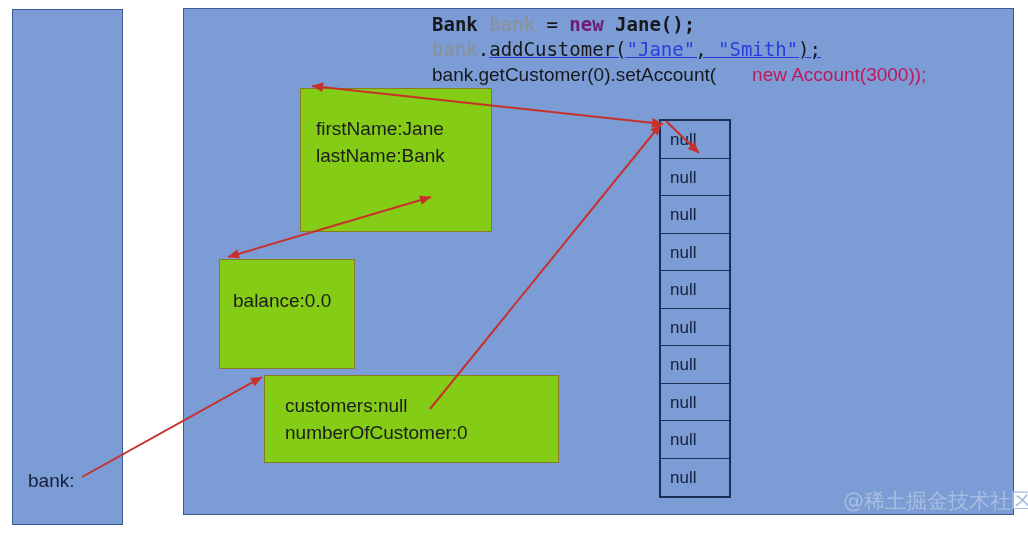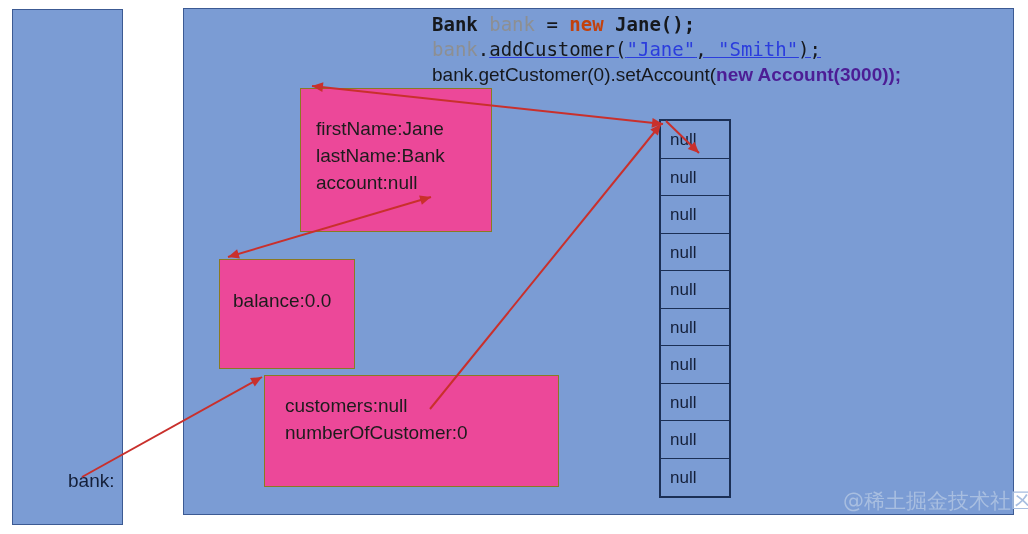--- a/index.html
+++ b/index.html
@@ -50,44 +50,44 @@
     font-size: 19px;
     letter-spacing: 0px;
   }
   .code-sans {
     font-family: "Liberation Sans", sans-serif;
     font-size: 19px;
   }
   .tok-type { color: #16181c; font-weight: bold; }
   .tok-var  { color: #8d8f92; }
   .tok-op   { color: #16181c; }
-  .tok-kw   { color: #c2410c; font-weight: bold; }
+  .tok-kw   { color: #701a75; font-weight: bold; }
   .tok-str  { color: #2b3ddd; }
   .tok-plain{ color: #16181c; }
-  .tok-bold { color: #4c1d95; font-weight: bold; }
+  .tok-bold { color: #be185d; font-weight: normal; margin-left: 36px; }
   .underlined { text-decoration: underline; text-decoration-color: #2b3ddd; text-align: center; }
 
   .ybox {
     position: absolute;
-    background: #ec4899;
+    background: #84cc16;
     border: 1px solid #8a7a22;
     box-sizing: border-box;
     color: #1c1c1c;
     font-size: 19px;
     line-height: 27px;
   }
   .ybox .ytext {
     position: absolute;
     white-space: nowrap;
   }
   #box-customer { left: 300px; top: 88px;  width: 192px; height: 144px; }
   #box-customer .ytext { left: 15px; top: 26px; }
   #box-balance  { left: 219px; top: 259px; width: 136px; height: 110px; }
   #box-balance .ytext { left: 13px; top: 27px; }
-  #box-bankobj  { left: 264px; top: 375px; width: 295px; height: 112px; }
+  #box-bankobj  { left: 264px; top: 375px; width: 295px; height: 88px; }
   #box-bankobj .ytext { left: 20px; top: 16px; }
 
   #array-col {
     position: absolute;
     left: 659px;
     top: 119px;
     width: 72px;
     border: 2px solid #1b2f55;
     box-sizing: border-box;
     background: #7b9cd4;
@@ -103,21 +103,20 @@
   }
   .array-cell:last-child { border-bottom: none; }
 
   #bank-label {
     position: absolute;
     left: 28px;
     top: 470px;
     color: #15203a;
     font-size: 19px;
     white-space: nowrap;
-    margin-left: 40px;
   }
   #watermark {
     position: absolute;
     left: 843px;
     top: 487px;
     color: #a8bee0;
     font-size: 21px;
     white-space: nowrap;
     font-family: "DejaVu Sans", sans-serif;
   }
@@ -146,21 +145,20 @@
     </span>
     <span class="code-line code-sans">
       <span class="tok-plain">bank.getCustomer(0).setAccount(</span><span class="tok-bold">new Account(3000));</span>
     </span>
   </div>
 
   <div id="box-customer" class="ybox">
     <div class="ytext">
       <div>firstName:Jane</div>
       <div>lastName:Bank</div>
-      <div>account:null</div>
     </div>
   </div>
 
   <div id="box-balance" class="ybox">
     <div class="ytext">
       <div>balance:0.0</div>
     </div>
   </div>
 
   <div id="box-bankobj" class="ybox">

